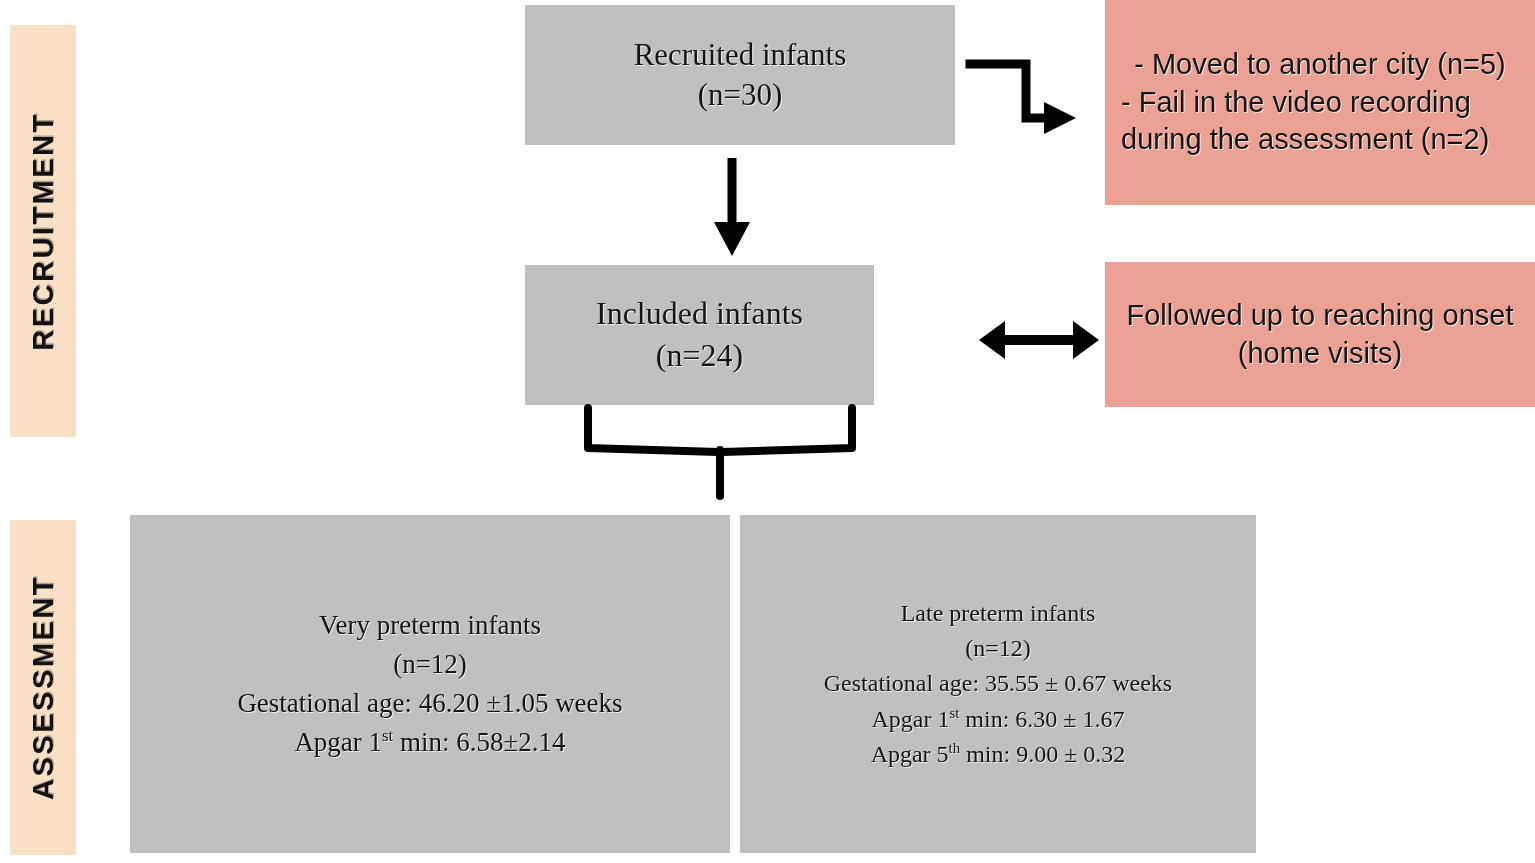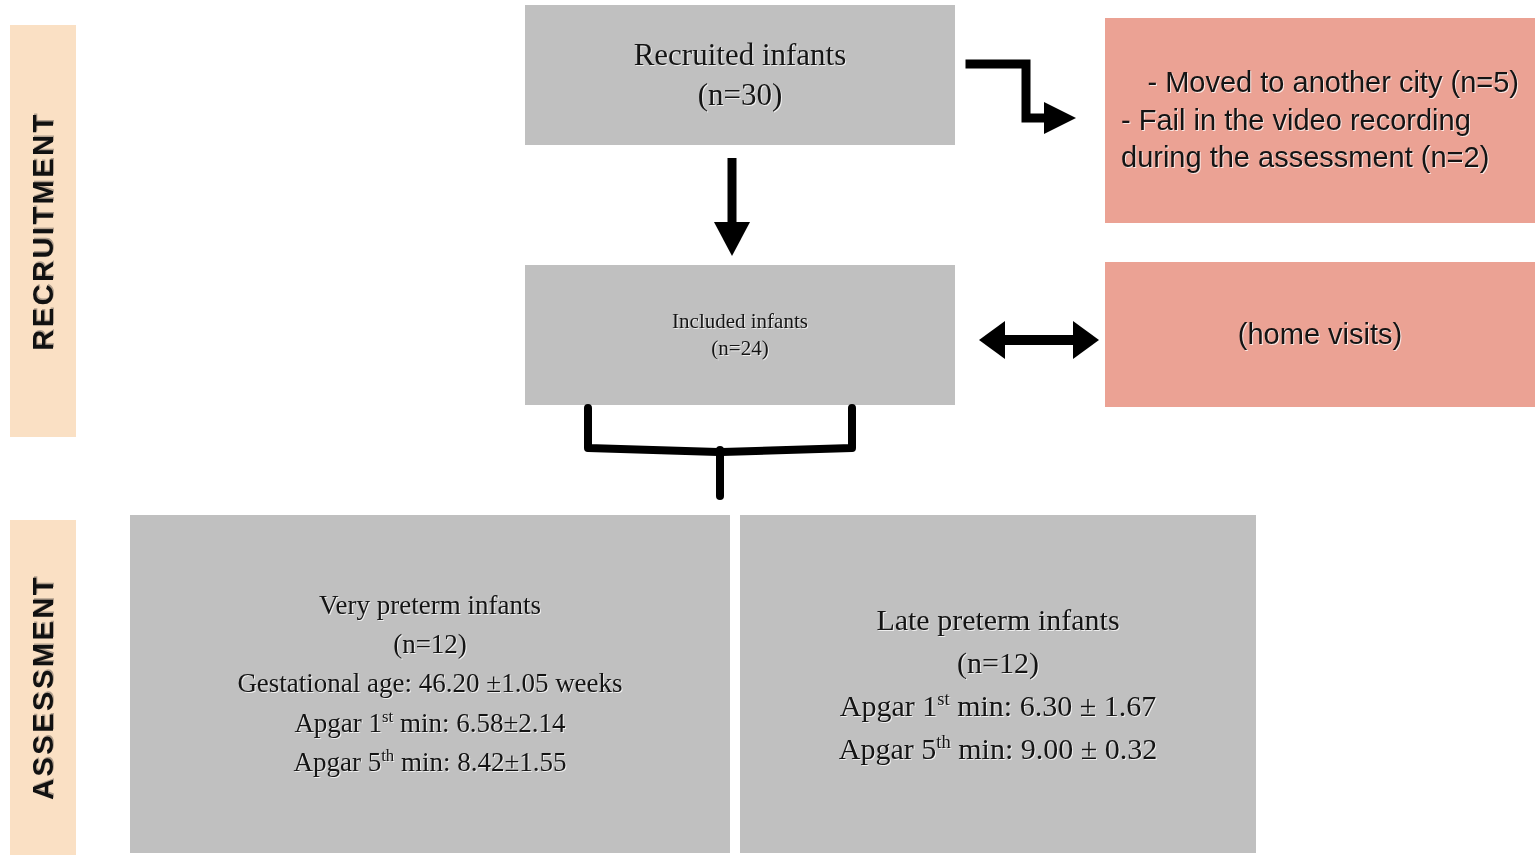--- a/index.html
+++ b/index.html
@@ -55,42 +55,42 @@
   .node.salmon { background: #eba294; }
 
   .node .line { display: block; white-space: nowrap; }
 
   
   #node-recruited {
     left: 525px; top: 5px; width: 430px; height: 140px;
     font-size: 31px;
   }
   #node-excluded {
-    left: 1105px; top: 18px; width: 430px; height: 205px;
+    left: 1105px; top: 0; width: 430px; height: 205px;
     font-size: 29px;
-    align-items: flex-end;
+    align-items: center;
     padding: 0 16px;
     text-align: left;
   }
   #node-excluded .line { white-space: normal; }
   #node-included {
-    left: 525px; top: 265px; width: 430px; height: 140px;
-    font-size: 21px;
+    left: 525px; top: 265px; width: 349px; height: 140px;
+    font-size: 32px;
   }
   #node-followup {
     left: 1105px; top: 262px; width: 430px; height: 145px;
     font-size: 29px;
   }
   #node-verypreterm {
     left: 130px; top: 515px; width: 600px; height: 338px;
     font-size: 27px;
   }
   #node-latepreterm {
     left: 740px; top: 515px; width: 516px; height: 338px;
-    font-size: 30px;
+    font-size: 24px;
   }
   #node-verypreterm .line,
   #node-latepreterm .line { margin: 2px 0; }
 
   sup { font-size: 0.62em; vertical-align: super; line-height: 0; }
 
   
   .connector { position: absolute; }
   #conn-elbow        { left: 960px;  top: 50px;  }
   #conn-down-arrow   { left: 700px;  top: 150px; }
@@ -119,34 +119,35 @@
     <span class="line">- Moved to another city (n=5)</span>
     <span class="line">- Fail in the video recording during the assessment (n=2)</span>
   </div>
 
   <div class="node grey" id="node-included">
     <span class="line">Included infants</span>
     <span class="line">(n=24)</span>
   </div>
 
   <div class="node salmon" id="node-followup">
+    <span class="line">Followed up to reaching onset</span>
     <span class="line">(home visits)</span>
   </div>
 
   <div class="node grey" id="node-verypreterm">
     <span class="line">Very preterm infants</span>
     <span class="line">(n=12)</span>
     <span class="line">Gestational age: 46.20 ±1.05 weeks</span>
     <span class="line"><span>Apgar 1</span><sup>st</sup><span> min: 6.58±2.14</span></span>
-    <span class="line"><span>Apgar 5</span><sup>th</sup><span> min: 8.42±1.55</span></span>
   </div>
 
   <div class="node grey" id="node-latepreterm">
     <span class="line">Late preterm infants</span>
     <span class="line">(n=12)</span>
+    <span class="line">Gestational age: 35.55 ± 0.67 weeks</span>
     <span class="line"><span>Apgar 1</span><sup>st</sup><span> min: 6.30 ± 1.67</span></span>
     <span class="line"><span>Apgar 5</span><sup>th</sup><span> min: 9.00 ± 0.32</span></span>
   </div>
 
   <svg class="connector" id="conn-elbow" width="120" height="90">
     <path d="M 10,14 L 66,14 L 66,68 L 88,68" fill="none" stroke="#000000" stroke-width="9" stroke-linecap="square"></path>
     <polygon points="84,52 116,68 84,84" fill="#000000"></polygon>
   </svg>
 
   <svg class="connector" id="conn-down-arrow" width="64" height="110">

